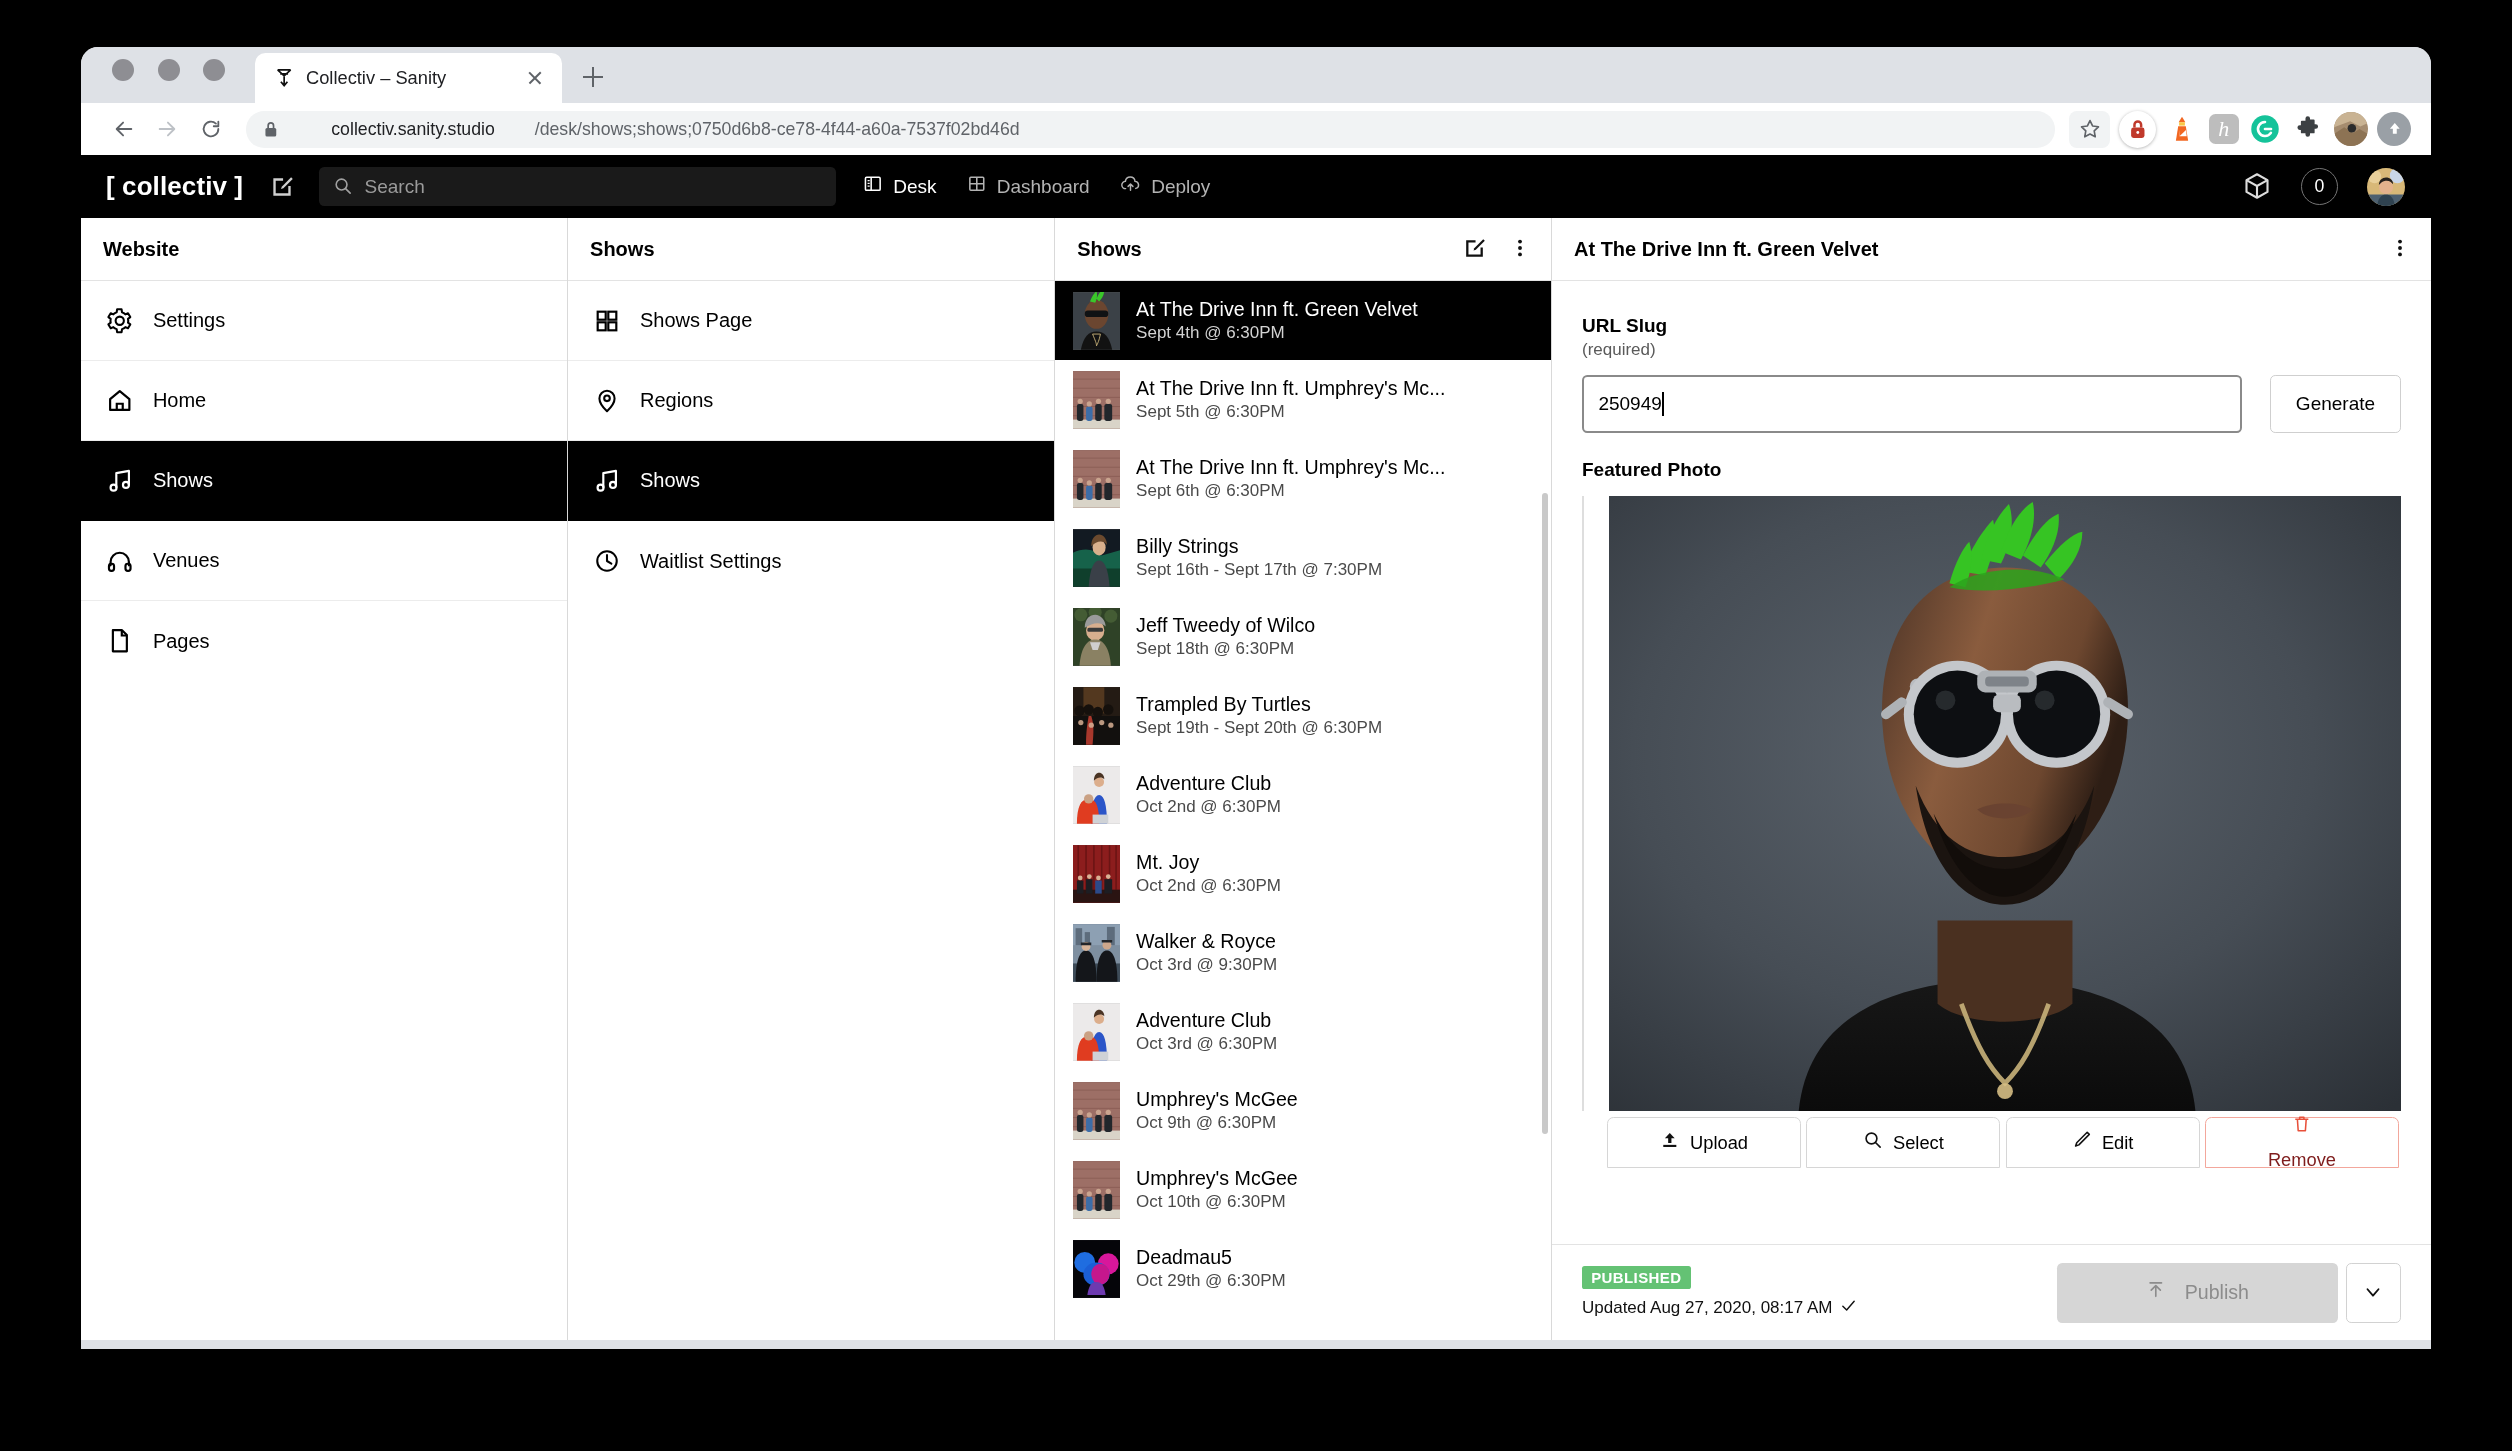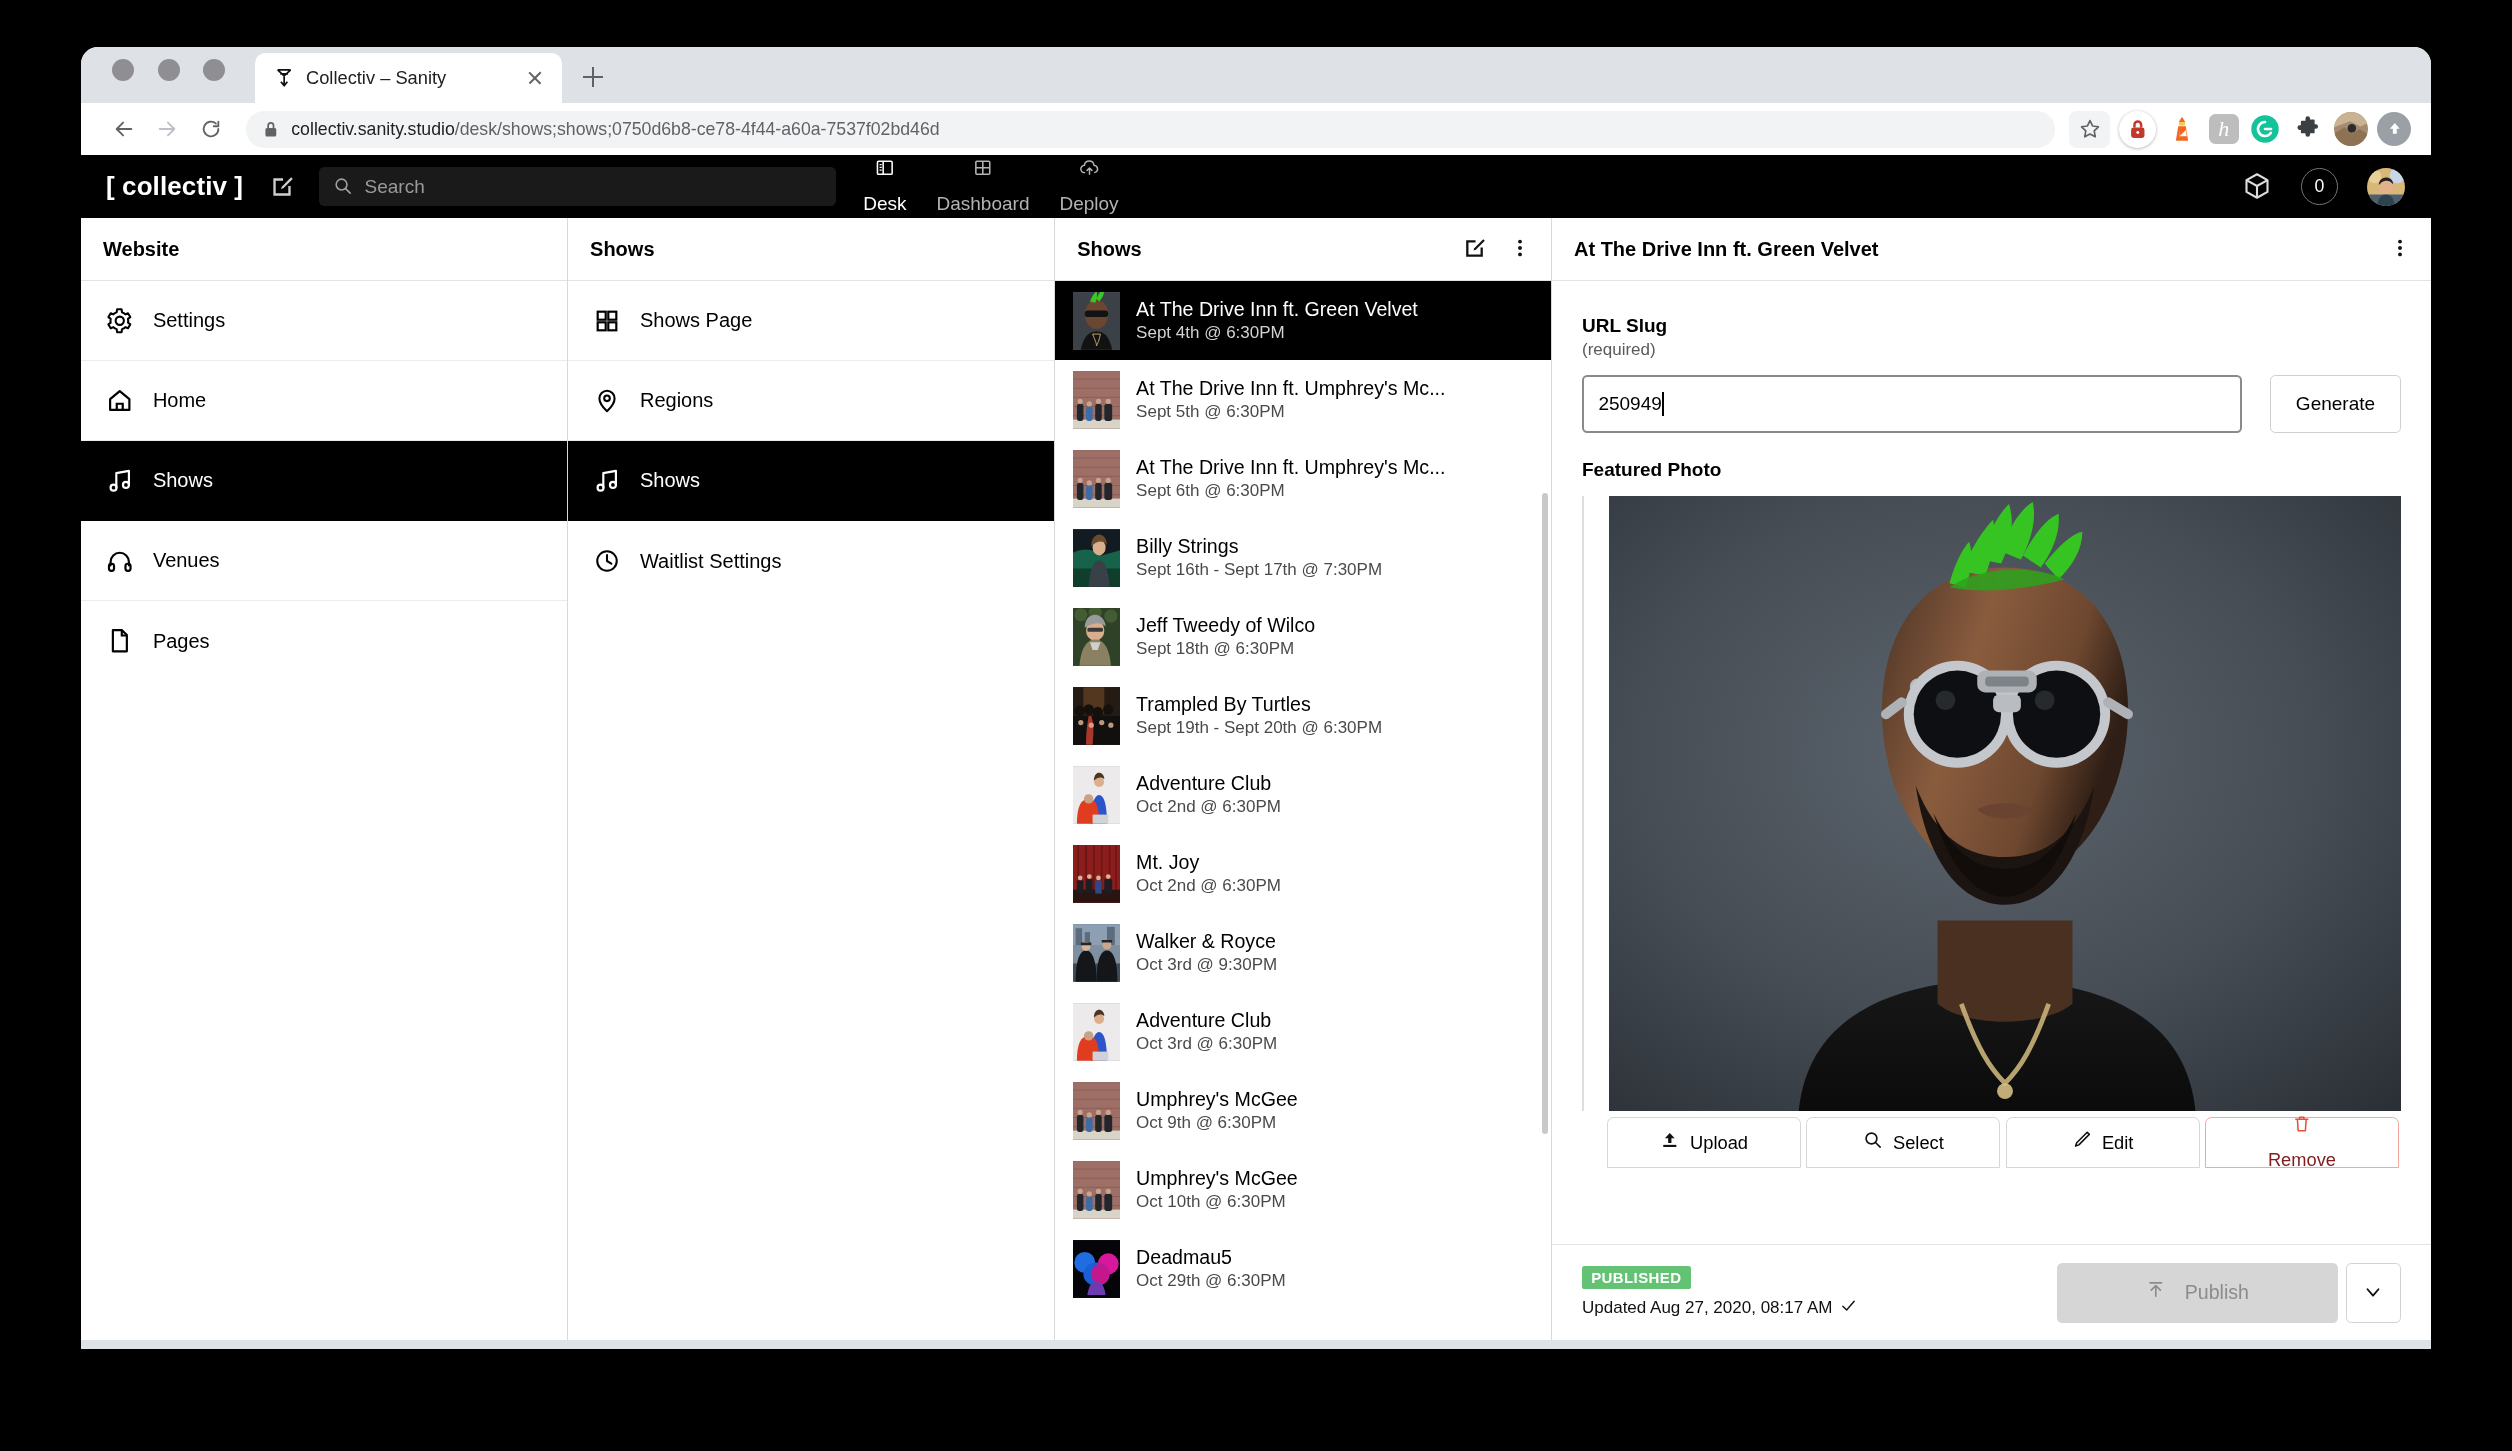--- a/index.html
+++ b/index.html
@@ -74,21 +74,21 @@
     width: 41px; height: 41px; border-radius: 50%;
     display: flex; align-items: center; justify-content: center;
     flex: 0 0 auto;
   }
   #omnibox {
     flex: 1 1 auto; height: 37px;
     background: #f1f3f4; border-radius: 18.3px;
     display: flex; align-items: center;
     padding: 0 17px; margin: 0 11.8px;
     font-size: 17.7px; color: #202124;
-    overflow: hidden; white-space: nowrap;
+    overflow: hidden; white-space: nowrap; gap: 40px;
   }
   #omnibox-lock { flex: 0 0 auto; margin-right: 13px; display: flex; }
   #url-host { color: #202124; }
   #url-path { color: #5f6368; }
   #toolbar-actions { display: flex; align-items: center; gap: 9.2px; flex: 0 0 auto; }
   .ext-icon { width: 34px; height: 34px; display: flex; align-items: center; justify-content: center; }
   #star-btn { width: 41px; height: 37px; border-radius: 7.9px; background: #f1f3f4;
               display: flex; align-items: center; justify-content: center; }
   #ext-lock { width: 37px; height: 37px; border-radius: 50%; background: #fff;
               box-shadow: 0 0.7px 3.3px rgba(0,0,0,.3);
@@ -112,21 +112,21 @@
     font-size: 26px; font-weight: 700; color: #fff;
     letter-spacing: 0.1px; white-space: nowrap;
   }
   #compose-button { margin: 0 23.6px 0 26px; display: flex; align-items: center; }
   #studio-search {
     width: 517px; height: 39px; background: #1a1a1a; border-radius: 5.2px;
     display: flex; align-items: center; padding: 0 14.4px; gap: 11.8px;
   }
   #studio-search-placeholder { font-size: 19px; color: #9b9b9b; }
   #studio-nav { display: flex; align-items: center; margin-left: 27.5px; gap: 30px; }
-  .studio-nav-item { display: flex; align-items: center; gap: 10.5px; font-size: 19px; color: #b3b3b3; flex-direction: column; }
+  .studio-nav-item { display: flex; align-items: center; gap: 10.5px; font-size: 19px; color: #b3b3b3; }
   .studio-nav-item.active { color: #fff; }
   #studio-header-right { margin-left: auto; display: flex; align-items: center; gap: 29px; }
   #presence-count {
     width: 37px; height: 37px; border-radius: 50%; border: 1.6px solid #757575;
     display: flex; align-items: center; justify-content: center;
     font-size: 17.7px; color: #fff;
   }
   #studio-avatar { width: 38px; height: 38px; border-radius: 50%; overflow: hidden; }
 
   #panes { flex: 1 1 auto; display: flex; min-height: 0; }

